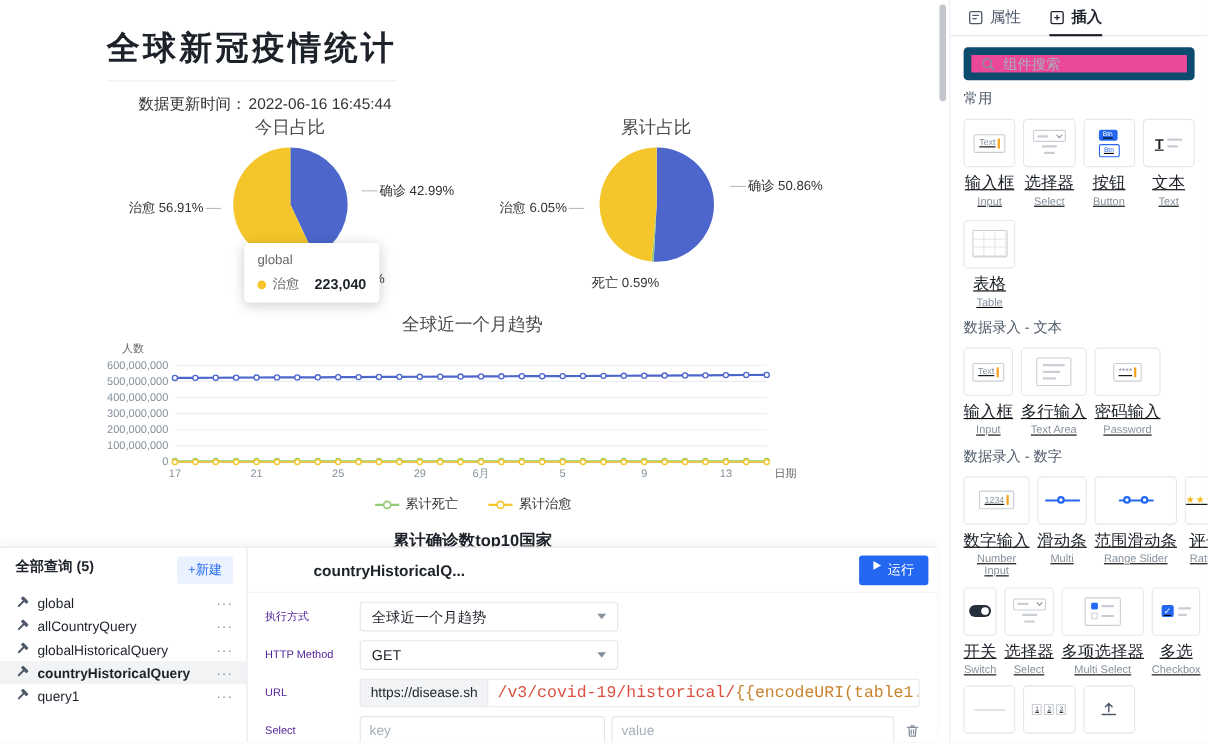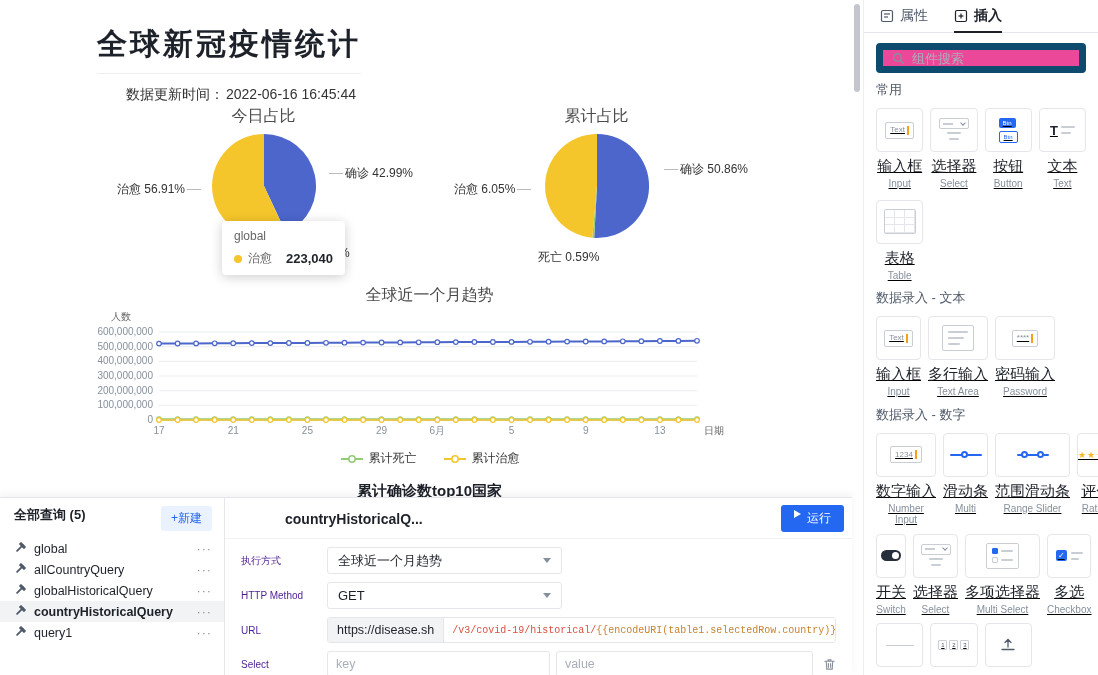--- a/index.html
+++ b/index.html
@@ -62,21 +62,21 @@
   .q-title{font-size:14px;font-weight:700;color:#1d2129;margin-left:44px;}
   .run-btn{display:flex;gap:6px;background:#2468f2;color:#fff;border:none;border-radius:3px;font-size:12px;padding:5px 13px;cursor:pointer;font-family:inherit;}
   .play-icon{width:0;height:0;border-left:7px solid #fff;border-top:4px solid transparent;border-bottom:4px solid transparent;}
   .form{padding:8px 16px 0;}
   .frow{display:flex;align-items:center;margin-bottom:8px;}
   .frow label{width:86px;font-size:10px;color:#4c1d95;flex-shrink:0;}
   .select{width:235px;height:27px;border:1px solid #e5e6eb;border-radius:3px;display:flex;align-items:center;justify-content:space-between;padding:0 10px;font-size:13px;color:#1d2129;cursor:pointer;background:#fff;}
   .caret{width:0;height:0;border-top:5px solid #86909c;border-left:4px solid transparent;border-right:4px solid transparent;}
   .url-group{display:flex;width:523px;height:26px;border:1px solid #e5e6eb;border-radius:3px;overflow:hidden;}
   .url-addon{background:#f2f3f5;border-right:1px solid #e5e6eb;display:flex;align-items:center;padding:0 9px;font-size:12.5px;color:#1d2129;white-space:nowrap;}
-  .url-input{flex:1;display:flex;align-items:center;padding:0 8px;font-family:"Liberation Mono","DejaVu Sans Mono",monospace;font-size:10px;white-space:nowrap;overflow:hidden;cursor:text;background:#fff;}
+  .url-input{flex:1;display:flex;align-items:center;padding:0 8px;font-family:"Liberation Mono","DejaVu Sans Mono",monospace;font-size:15px;white-space:nowrap;overflow:hidden;cursor:text;background:#fff;}
   .code-red{color:#d9503f;}
   .code-orange{color:#c9822e;}
   .kv{width:234px;height:26px;border:1px solid #e5e6eb;border-radius:3px;padding:0 8px;font-size:12.5px;color:#1d2129;margin-right:6px;background:#fff;outline:none;font-family:inherit;}
   .kv-val{width:270px;}
   .kv::placeholder{color:#a9afba;}
   .trash{margin-left:4px;display:inline-flex;cursor:pointer;}
 
   
   .sidebar{position:absolute;left:863px;top:0;width:235px;height:675px;background:#fff;border-left:1px solid #eceef1;overflow:hidden;}
   .tabs{display:flex;align-items:center;gap:26px;padding:0 16px;height:33px;border-bottom:1px solid #e5e6eb;}

